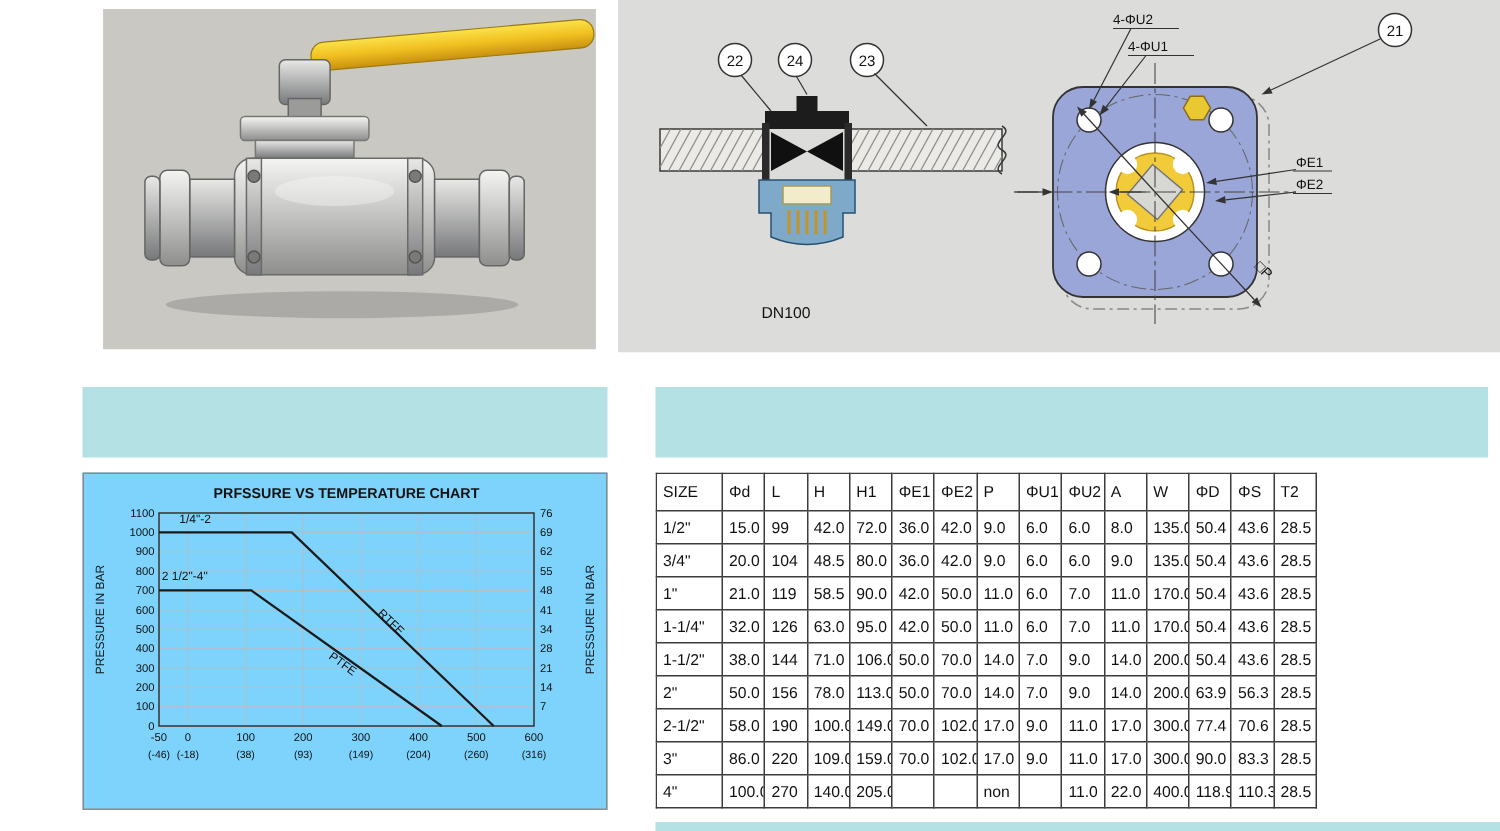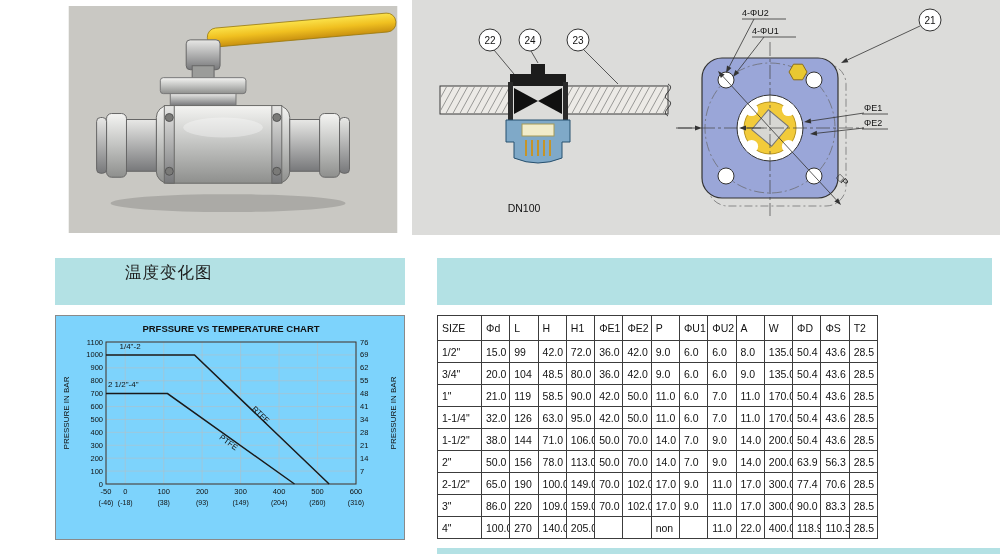--- a/index.html
+++ b/index.html
@@ -195,21 +195,20 @@
           <line x1="450" y1="114" x2="476" y2="114" stroke="#333" stroke-width="0.8"></line>
           <line x1="450" y1="129" x2="476" y2="129" stroke="#333" stroke-width="0.8"></line>
           <line x1="82" y1="50" x2="102" y2="74" stroke="#333" stroke-width="0.8"></line>
           <line x1="119" y1="51" x2="126" y2="63" stroke="#333" stroke-width="0.8"></line>
           <line x1="171" y1="49" x2="206" y2="84" stroke="#333" stroke-width="0.8"></line>
         </g>
     </svg>
   </div>
 
   <div class="section-header header-left">
-    <div class="cn">温度变化图</div>
   </div>
   <div class="section-header header-right">
   </div>
 
   <div class="chart-box">
     <svg id="temp-chart" width="348" height="223" viewBox="0 0 348 223">
       <text x="175" y="16" text-anchor="middle" font-size="9.5" font-weight="bold" fill="#111">PRFSSURE VS TEMPERATURE CHART</text>
       <text x="13" y="97" transform="rotate(-90 13 97)" text-anchor="middle" font-size="8" fill="#111">PRESSURE IN BAR</text>
       <text x="340" y="97" transform="rotate(-90 340 97)" text-anchor="middle" font-size="8" fill="#111">PRESSURE IN BAR</text>
       <g id="plot">
@@ -402,21 +401,21 @@
             <td>7.0</td>
             <td>9.0</td>
             <td>14.0</td>
             <td>200.0</td>
             <td>63.9</td>
             <td>56.3</td>
             <td>28.5</td>
           </tr>
           <tr>
             <td>2-1/2"</td>
-            <td>65.0</td>
+            <td>58.0</td>
             <td>190</td>
             <td>100.0</td>
             <td>149.0</td>
             <td>70.0</td>
             <td>102.0</td>
             <td>17.0</td>
             <td>9.0</td>
             <td>11.0</td>
             <td>17.0</td>
             <td>300.0</td>

